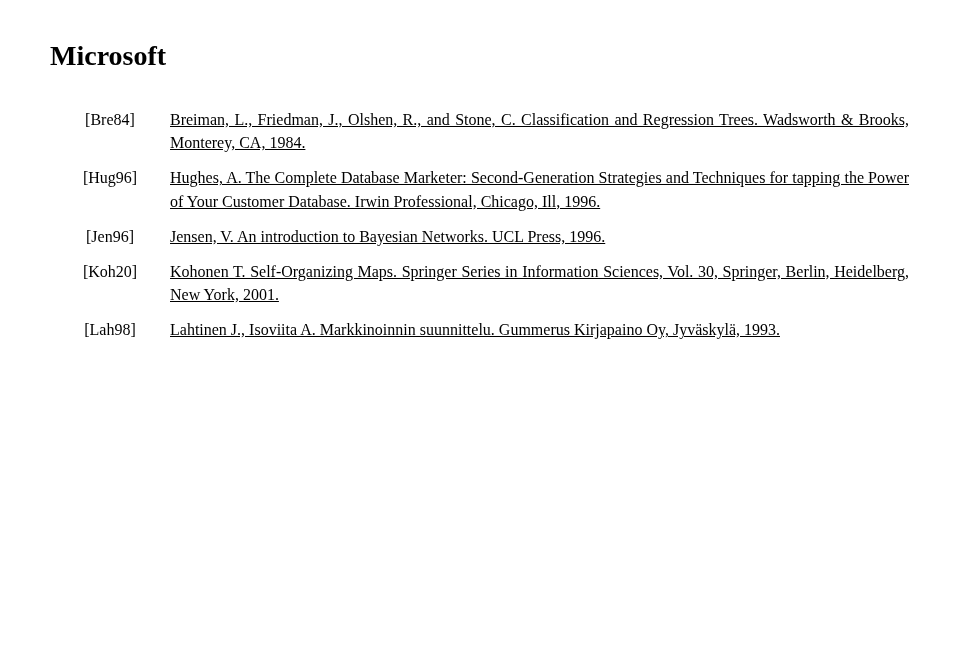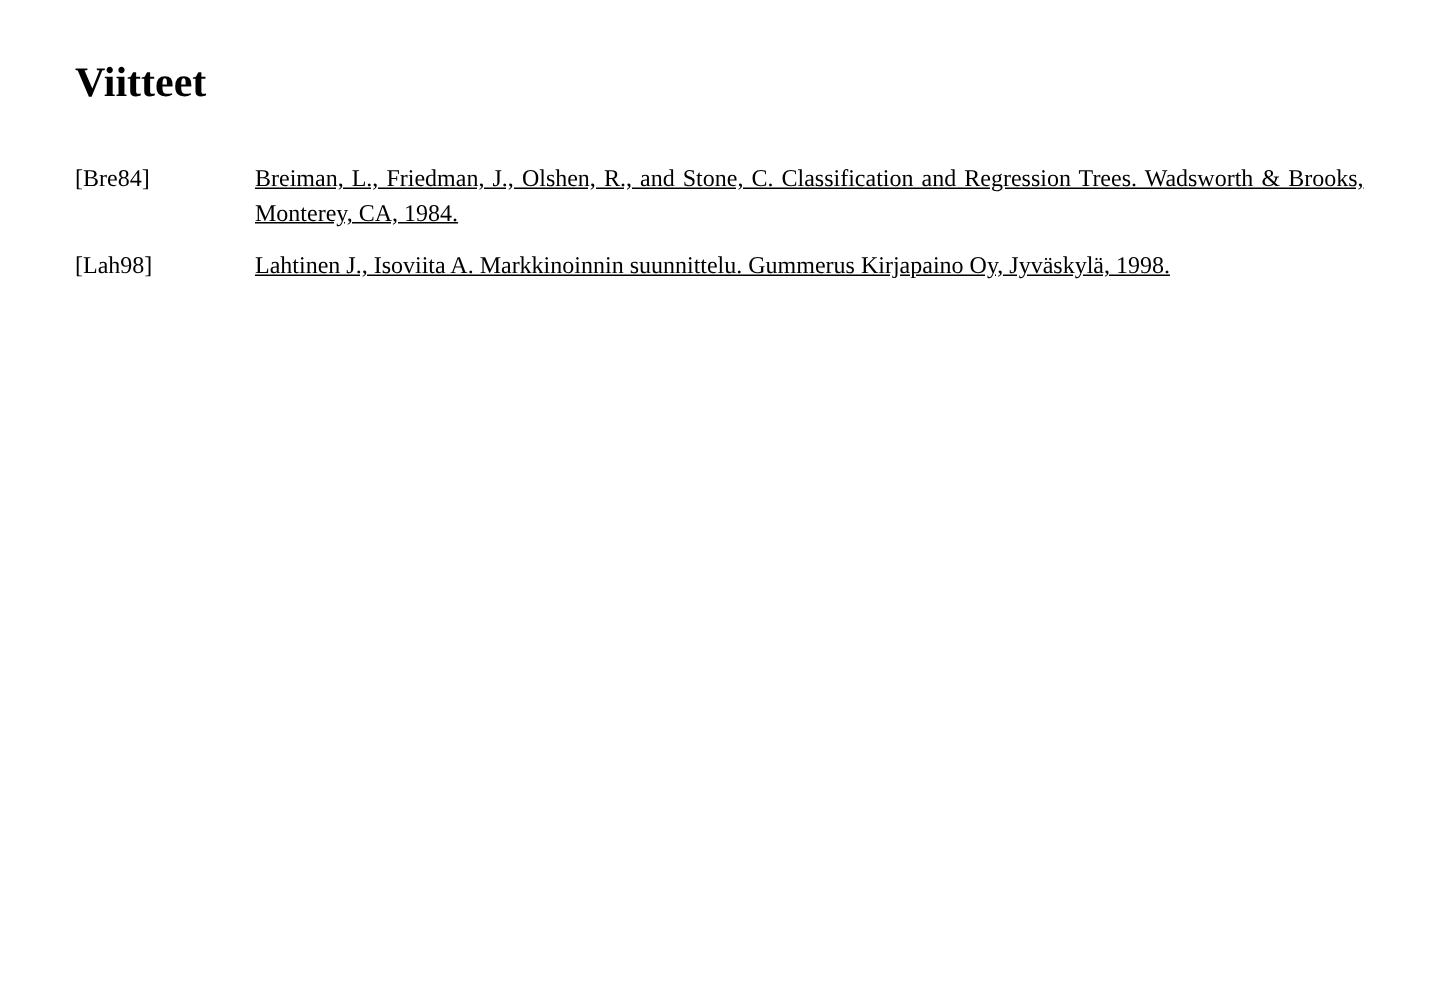--- a/index.html
+++ b/index.html
@@ -37,36 +37,49 @@
       padding: 6px 0;
       line-height: 1.45;
     }
 
     .ref-key {
       width: 120px;
       min-width: 120px;
       padding-right: 20px;
       vertical-align: top;
       white-space: nowrap;
+      text-align: center;
     }
 
     .ref-text {
       text-align: justify;
       text-decoration: underline;
     }
   </style>
 </head>
 <body>
 
-<h1>Viitteet</h1>
+<h1>Microsoft</h1>
 
 <table class="references-table">
   <tbody id="refs-body">
   <tr>
         <td class="ref-key">[Bre84]</td>
         <td class="ref-text">Breiman, L., Friedman, J., Olshen, R., and Stone, C. Classification and Regression Trees. Wadsworth &amp; Brooks, Monterey, CA, 1984.</td>
       </tr>
       <tr>
+        <td class="ref-key">[Hug96]</td>
+        <td class="ref-text">Hughes, A. The Complete Database Marketer: Second-Generation Strategies and Techniques for tapping the Power of Your Customer Database. Irwin Professional, Chicago, Ill, 1996.</td>
+      </tr>
+      <tr>
+        <td class="ref-key">[Jen96]</td>
+        <td class="ref-text">Jensen, V. An introduction to Bayesian Networks. UCL Press, 1996.</td>
+      </tr>
+      <tr>
+        <td class="ref-key">[Koh20]</td>
+        <td class="ref-text">Kohonen T. Self-Organizing Maps. Springer Series in Information Sciences, Vol. 30, Springer, Berlin, Heidelberg, New York, 2001.</td>
+      </tr>
+      <tr>
         <td class="ref-key">[Lah98]</td>
-        <td class="ref-text">Lahtinen J., Isoviita A. Markkinoinnin suunnittelu. Gummerus Kirjapaino Oy, Jyväskylä, 1998.</td>
+        <td class="ref-text">Lahtinen J., Isoviita A. Markkinoinnin suunnittelu. Gummerus Kirjapaino Oy, Jyväskylä, 1993.</td>
       </tr>
     </tbody>
 </table>
 
 </body></html>

